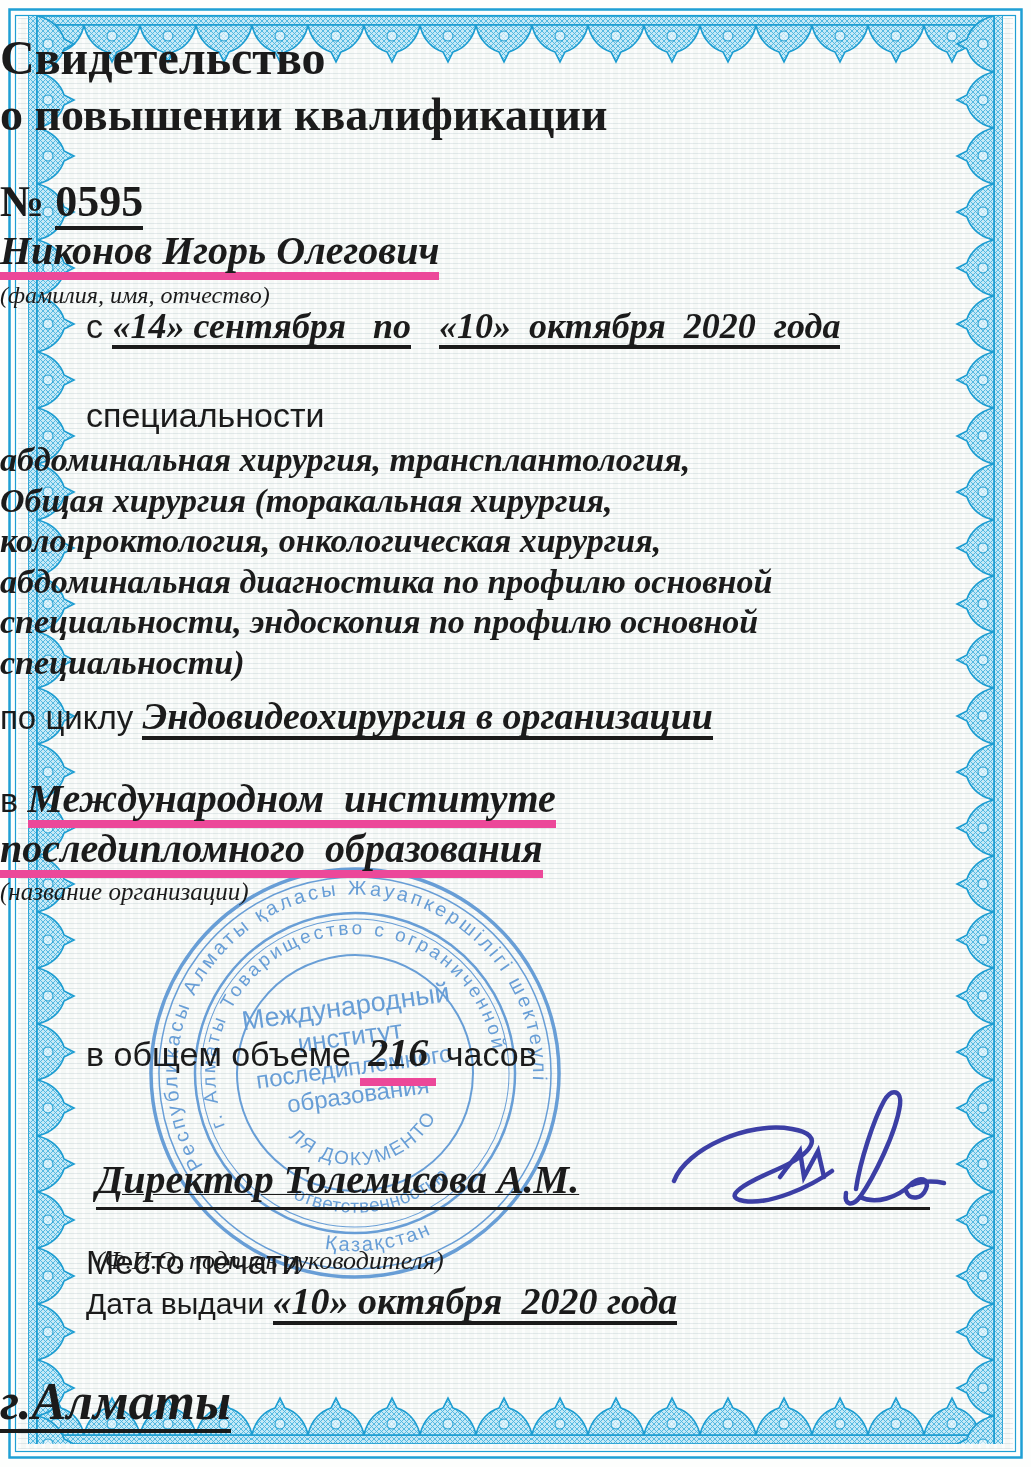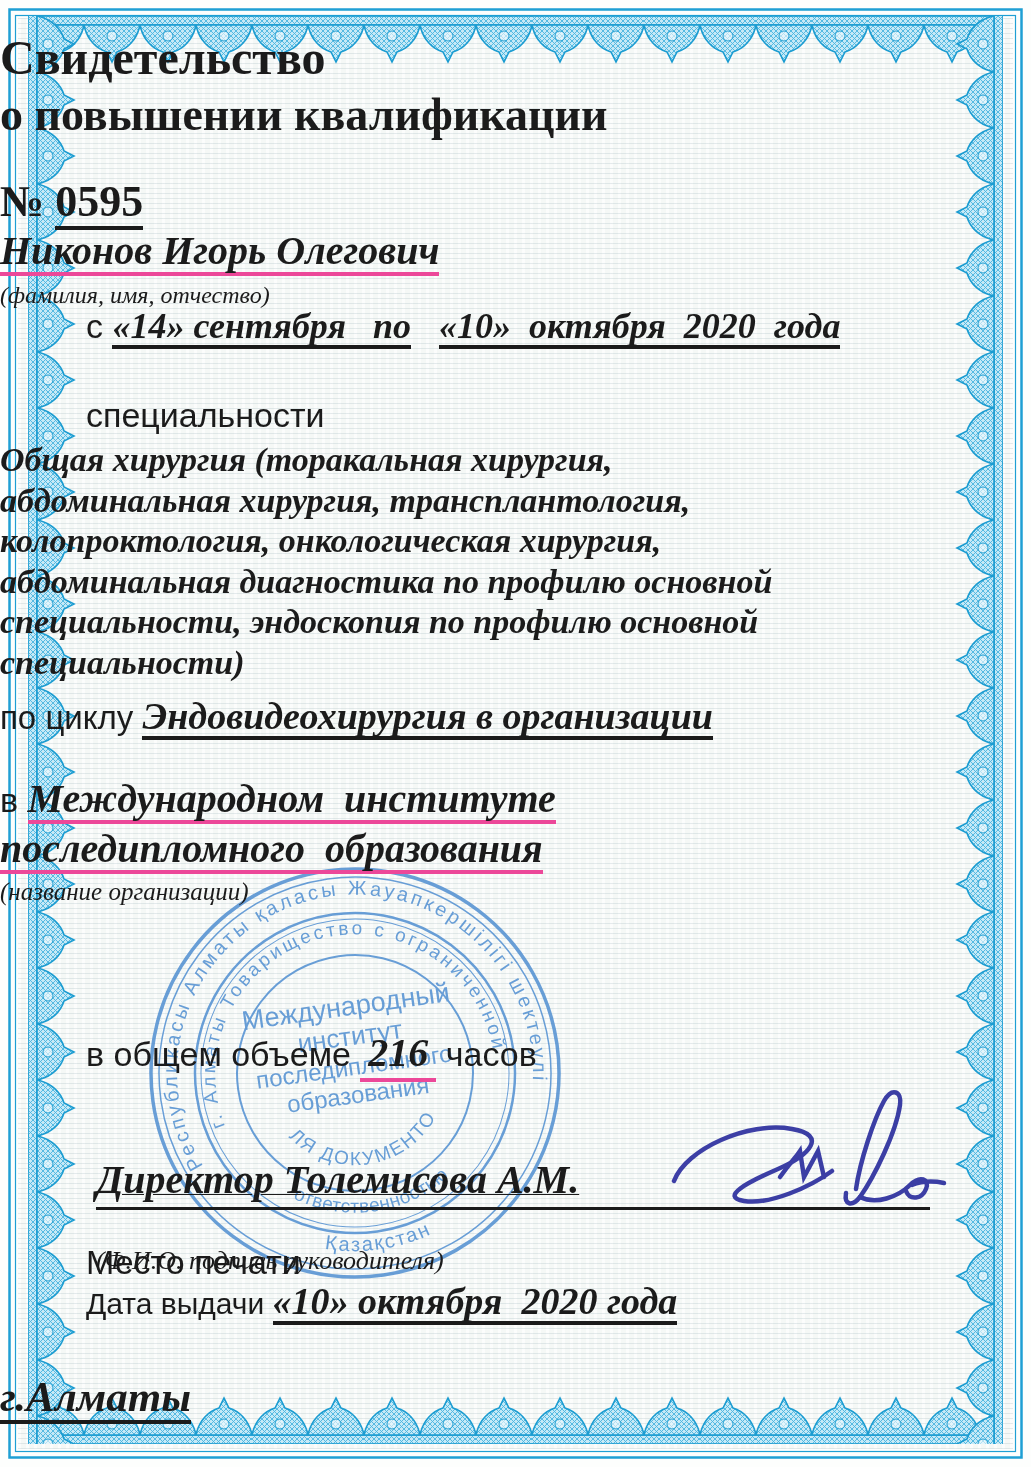--- a/index.html
+++ b/index.html
@@ -11,21 +11,21 @@
       repeating-linear-gradient(90deg, rgba(255,255,255,0.65) 0 3px, transparent 3px 8px);}
   .borderSvg{position:absolute;left:0;top:0;z-index:1;}
   .stampSvg{position:absolute;left:145px;top:863px;width:420px;height:420px;z-index:2;}
   .signSvg{position:absolute;left:660px;top:1085px;width:290px;height:150px;z-index:4;}
   .abs{position:absolute;z-index:3;}
   .ctr{left:0;right:0;}
   .serB{font-family:"Liberation Serif",serif;font-weight:bold;}
   .serBI{font-family:"Liberation Serif",serif;font-weight:bold;font-style:italic;}
   .serI{font-family:"Liberation Serif",serif;font-style:italic;}
   .sans{font-family:"Liberation Sans",sans-serif;}
-  .u3{border-bottom:4px solid #ec4899;display:inline-block;line-height:1.06;}
+  .u3{border-bottom:8px solid #ec4899;display:inline-block;line-height:1.06;}
   .u4{border-bottom:4px solid #1b1b1b;display:inline-block;line-height:1.06;}
   .pre{white-space:pre;}
   .ringText{font-family:"Liberation Sans",sans-serif;}
 </style>
 </head>
 <body>
 
 <div class="page">
 
   <div class="texture"></div>
@@ -112,22 +112,22 @@
   <div class="abs ctr" style="top:230px;"><span class="serBI u3" style="font-size:40px;">Никонов Игорь Олегович</span></div>
   <div class="abs ctr serI" style="top:282px;font-size:24px;">(фамилия, имя, отчество)</div>
 
   <div class="abs" style="top:307px;left:86px;white-space:nowrap;">
     <span class="sans" style="font-size:34px;">с </span><span class="serBI u4 pre" style="font-size:36px;">«14» сентября   по</span><span style="display:inline-block;width:28px;"></span><span class="serBI u4 pre" style="font-size:36px;">«10»  октября  2020  года</span>
   </div>
 
   <div class="abs sans" style="top:396px;left:86px;font-size:34px;">специальности</div>
 
   <div class="abs ctr serBI" style="top:440px;font-size:34px;line-height:40.5px;">
+    <div>абдоминальная хирургия, трансплантология,</div>
     <div>Общая хирургия (торакальная хирургия,</div>
-    <div>абдоминальная хирургия, трансплантология,</div>
     <div>колопроктология, онкологическая хирургия,</div>
     <div>абдоминальная диагностика по профилю основной</div>
     <div>специальности, эндоскопия по профилю основной</div>
     <div>специальности)</div>
   </div>
 
   <div class="abs ctr" style="top:696px;">
     <span class="sans" style="font-size:33px;">по циклу </span><span class="serBI u4" style="font-size:38px;">Эндовидеохирургия в организации</span>
   </div>
 
@@ -158,16 +158,16 @@
     </g>
   </svg>
 
   <div class="abs sans" style="top:1243px;left:86px;font-size:34px;">Место печати</div>
 
   <div class="abs" style="top:1281px;left:86px;white-space:nowrap;">
     <span class="sans" style="font-size:30px;">Дата выдачи </span><span class="serBI u4 pre" style="font-size:38px;">«10» октября  2020 года</span>
   </div>
 
   <div class="abs ctr" style="top:1374px;z-index:5;">
-    <span class="serBI u4" style="font-size:43px;">г.Алматы</span>
+    <span class="serBI u4" style="font-size:52px;">г.Алматы</span>
   </div>
 
 </div>
 
 </body></html>

